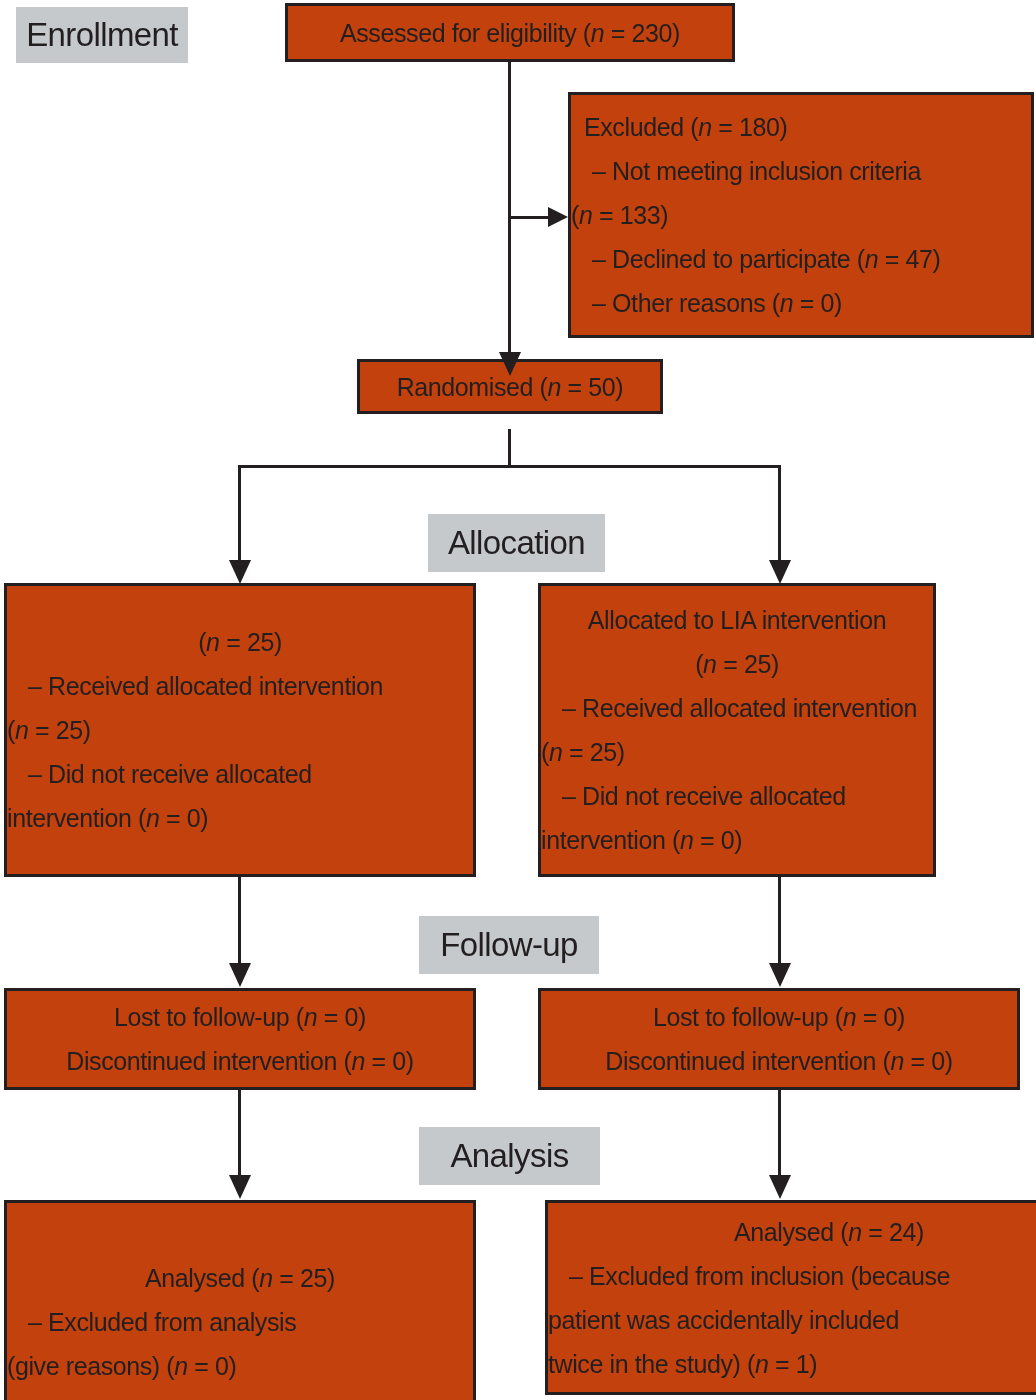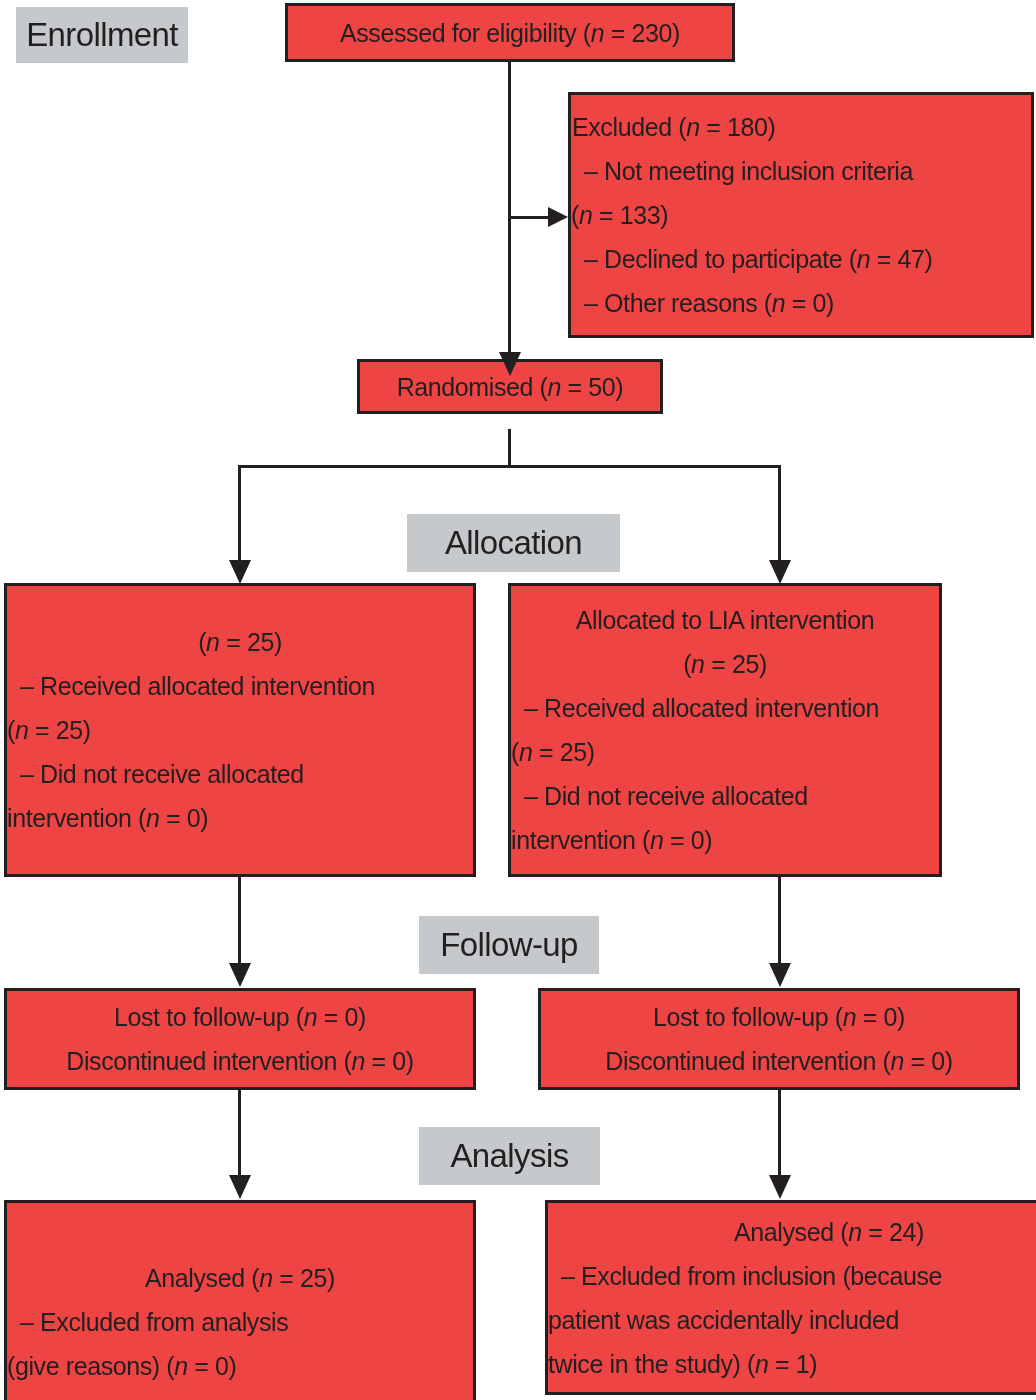--- a/index.html
+++ b/index.html
@@ -12,46 +12,46 @@
     position:relative;width:1036px;height:1400px;background:var(--paper,#fff);
     font-family:"Liberation Sans", sans-serif;color:var(--ink,#231f20);
     overflow:hidden;
   }
   .stage-label{
     position:absolute;background:var(--labelbg,#c6c9cb);
     display:flex;align-items:center;justify-content:center;
     font-size:33px;letter-spacing:-0.6px;white-space:nowrap;
   }
   .box{
-    position:absolute;background:#ef4444;border:3px solid var(--ink,#231f20);
+    position:absolute;background:#c2410c;border:3px solid var(--ink,#231f20);
     box-sizing:border-box;display:flex;flex-direction:column;justify-content:center;
     font-size:25px;line-height:44px;letter-spacing:-0.4px;
   }
   .ln{white-space:nowrap;}
   .c{text-align:center;}
-  .p{padding-left:1px;}
-  .b{padding-left:13px;}
+  .p{padding-left:13px;}
+  .b{padding-left:21px;}
   .i{}
   .ln i{font-style:italic;}
   .vl{position:absolute;width:3px;background:var(--ink,#231f20);}
   .hl{position:absolute;height:3px;background:var(--ink,#231f20);}
   .ad{position:absolute;width:0;height:0;
       border-left:11px solid transparent;border-right:11px solid transparent;
       border-top:24px solid var(--ink,#231f20);}
   .ar{position:absolute;width:0;height:0;
       border-top:10px solid transparent;border-bottom:10px solid transparent;
       border-left:20px solid var(--ink,#231f20);}
 </style>
 </head>
 <body>
 
 <div class="canvas">
 
   <div class="stage-label" style="left:16px;top:7px;width:172px;height:56px">Enrollment</div>
-  <div class="stage-label" style="left:407px;top:514px;width:213px;height:58px">Allocation</div>
+  <div class="stage-label" style="left:428px;top:514px;width:177px;height:58px">Allocation</div>
   <div class="stage-label" style="left:419px;top:916px;width:180px;height:58px">Follow-up</div>
   <div class="stage-label" style="left:419px;top:1127px;width:181px;height:58px">Analysis</div>
 
   <div class="box" style="left:285px;top:3px;width:450px;height:59px">
     <div class="ln c">Assessed for eligibility (<i>n</i> = 230)</div>
   </div>
 
   <div class="box" style="left:568px;top:92px;width:466px;height:246px">
     <div class="ln p">Excluded (<i>n</i> = 180)</div>
     <div class="ln b">– Not meeting inclusion criteria</div>
@@ -65,21 +65,21 @@
   </div>
 
   <div class="box" style="left:4px;top:583px;width:472px;height:294px">
     <div class="ln c">(<i>n</i> = 25)</div>
     <div class="ln b">– Received allocated intervention</div>
     <div class="ln i">(<i>n</i> = 25)</div>
     <div class="ln b">– Did not receive allocated</div>
     <div class="ln i">intervention (<i>n</i> = 0)</div>
   </div>
 
-  <div class="box" style="left:508px;top:583px;width:434px;height:294px">
+  <div class="box" style="left:538px;top:583px;width:398px;height:294px">
     <div class="ln c">Allocated to LIA intervention</div>
     <div class="ln c">(<i>n</i> = 25)</div>
     <div class="ln b">– Received allocated intervention</div>
     <div class="ln i">(<i>n</i> = 25)</div>
     <div class="ln b">– Did not receive allocated</div>
     <div class="ln i">intervention (<i>n</i> = 0)</div>
   </div>
 
   <div class="box" style="left:4px;top:988px;width:472px;height:102px">
     <div class="ln c">Lost to follow-up (<i>n</i> = 0)</div>

